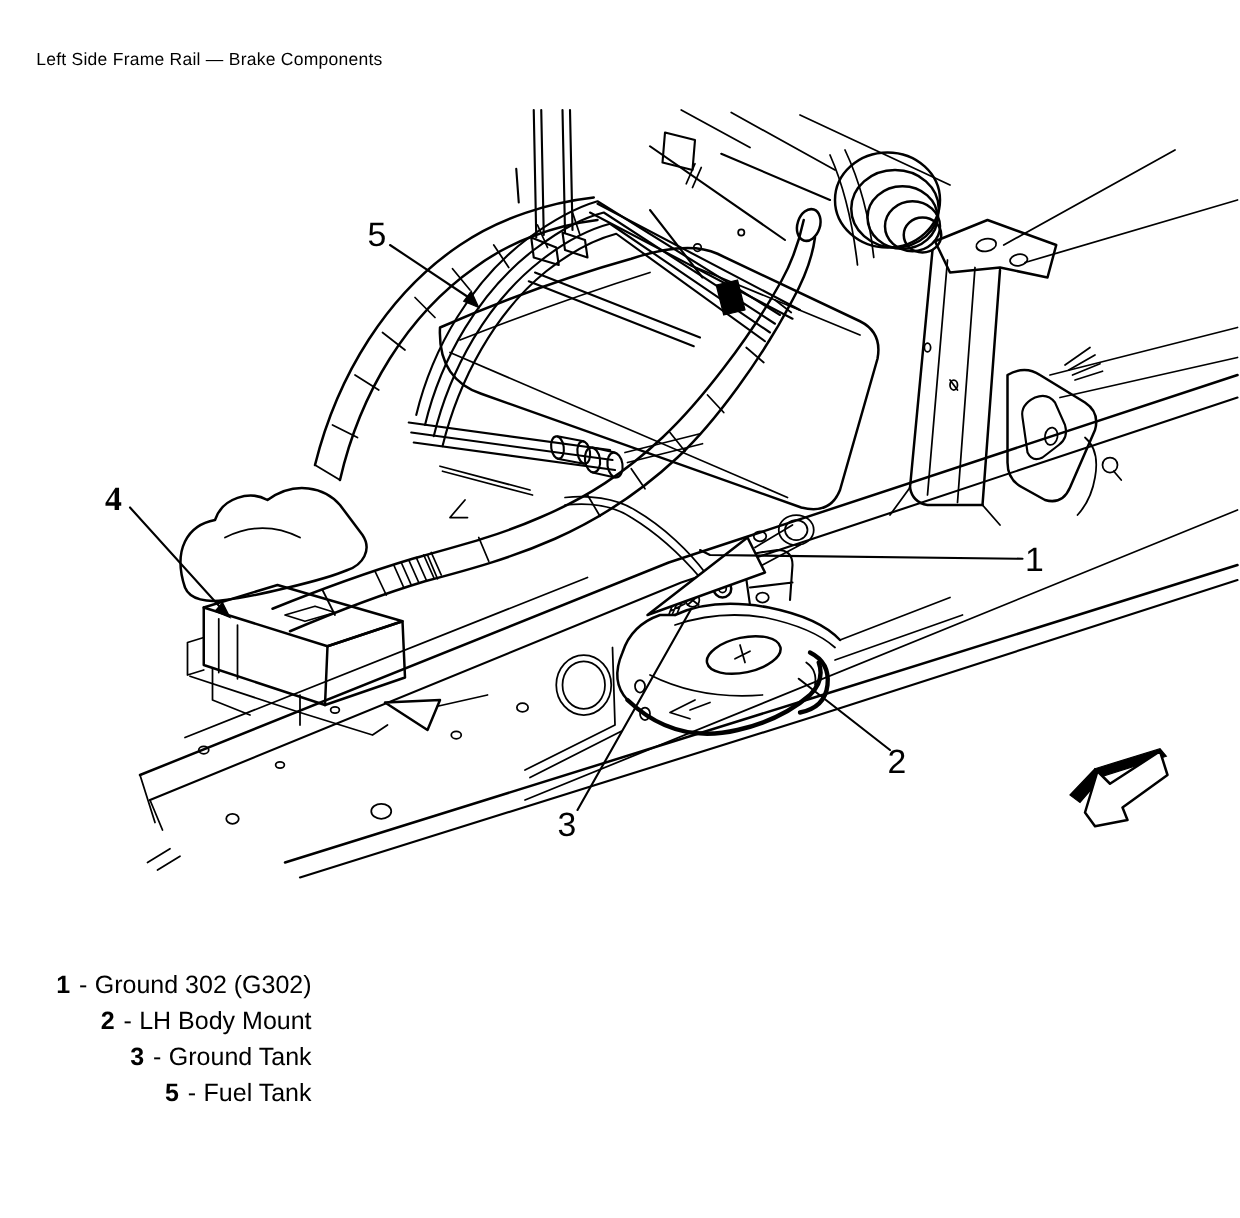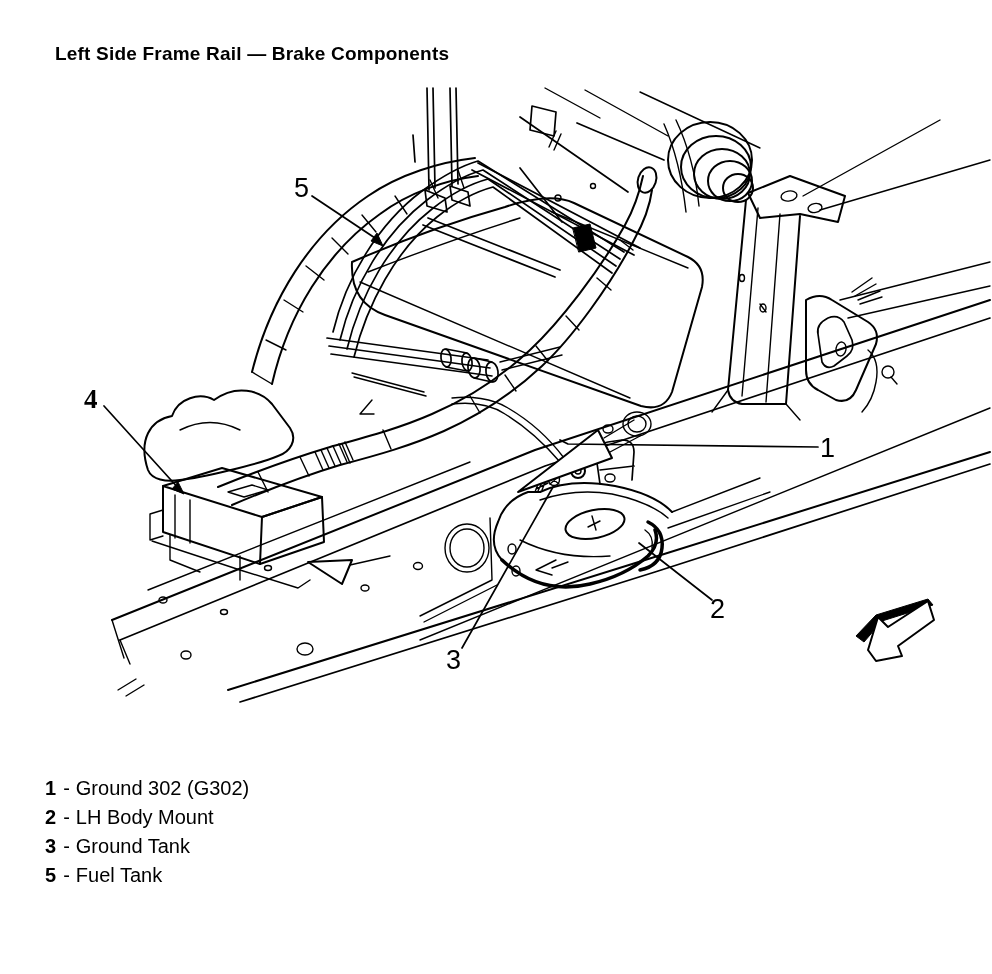--- a/index.html
+++ b/index.html
@@ -1,23 +1,23 @@
 <!DOCTYPE html>
 <html><head>
 <meta charset="utf-8">
 <title>Left Side Frame Rail — Brake Components</title>
 <style>
   html,body{margin:0;padding:0;background:#ffffff;}
   body{width:992px;height:974px;position:relative;overflow:hidden;
        font-family:"Liberation Sans",sans-serif;color:#000;}
-  .page-title{position:absolute;left:55px;top:30px;font-size:19px;font-weight:700;
+  .page-title{position:absolute;left:29px;top:30px;font-size:14px;font-weight:400;
               letter-spacing:0.2px;white-space:nowrap;}
   .diagram-svg{position:absolute;left:0;top:0;width:992px;height:974px;}
   .legend{position:absolute;left:45px;top:774px;font-size:20px;line-height:29px;}
-  .legend-row{white-space:nowrap;}
+  .legend-row{white-space:nowrap;text-align:right;}
   .legend-num{font-weight:700;}
   .legend-dash{padding:0 6px 0 7px;font-weight:400;}
   .legend-label{font-weight:400;}
   
   .ln{fill:none;stroke:#000;stroke-width:2;stroke-linecap:round;stroke-linejoin:round;}
   .thin{stroke-width:1.4;}
   .med{stroke-width:1.7;}
   .heavy{stroke-width:3.5;}
   .whitefill{fill:#fff;stroke:#000;stroke-width:2;stroke-linejoin:round;}
   .blackfill{fill:#000;stroke:#000;stroke-width:1;}

